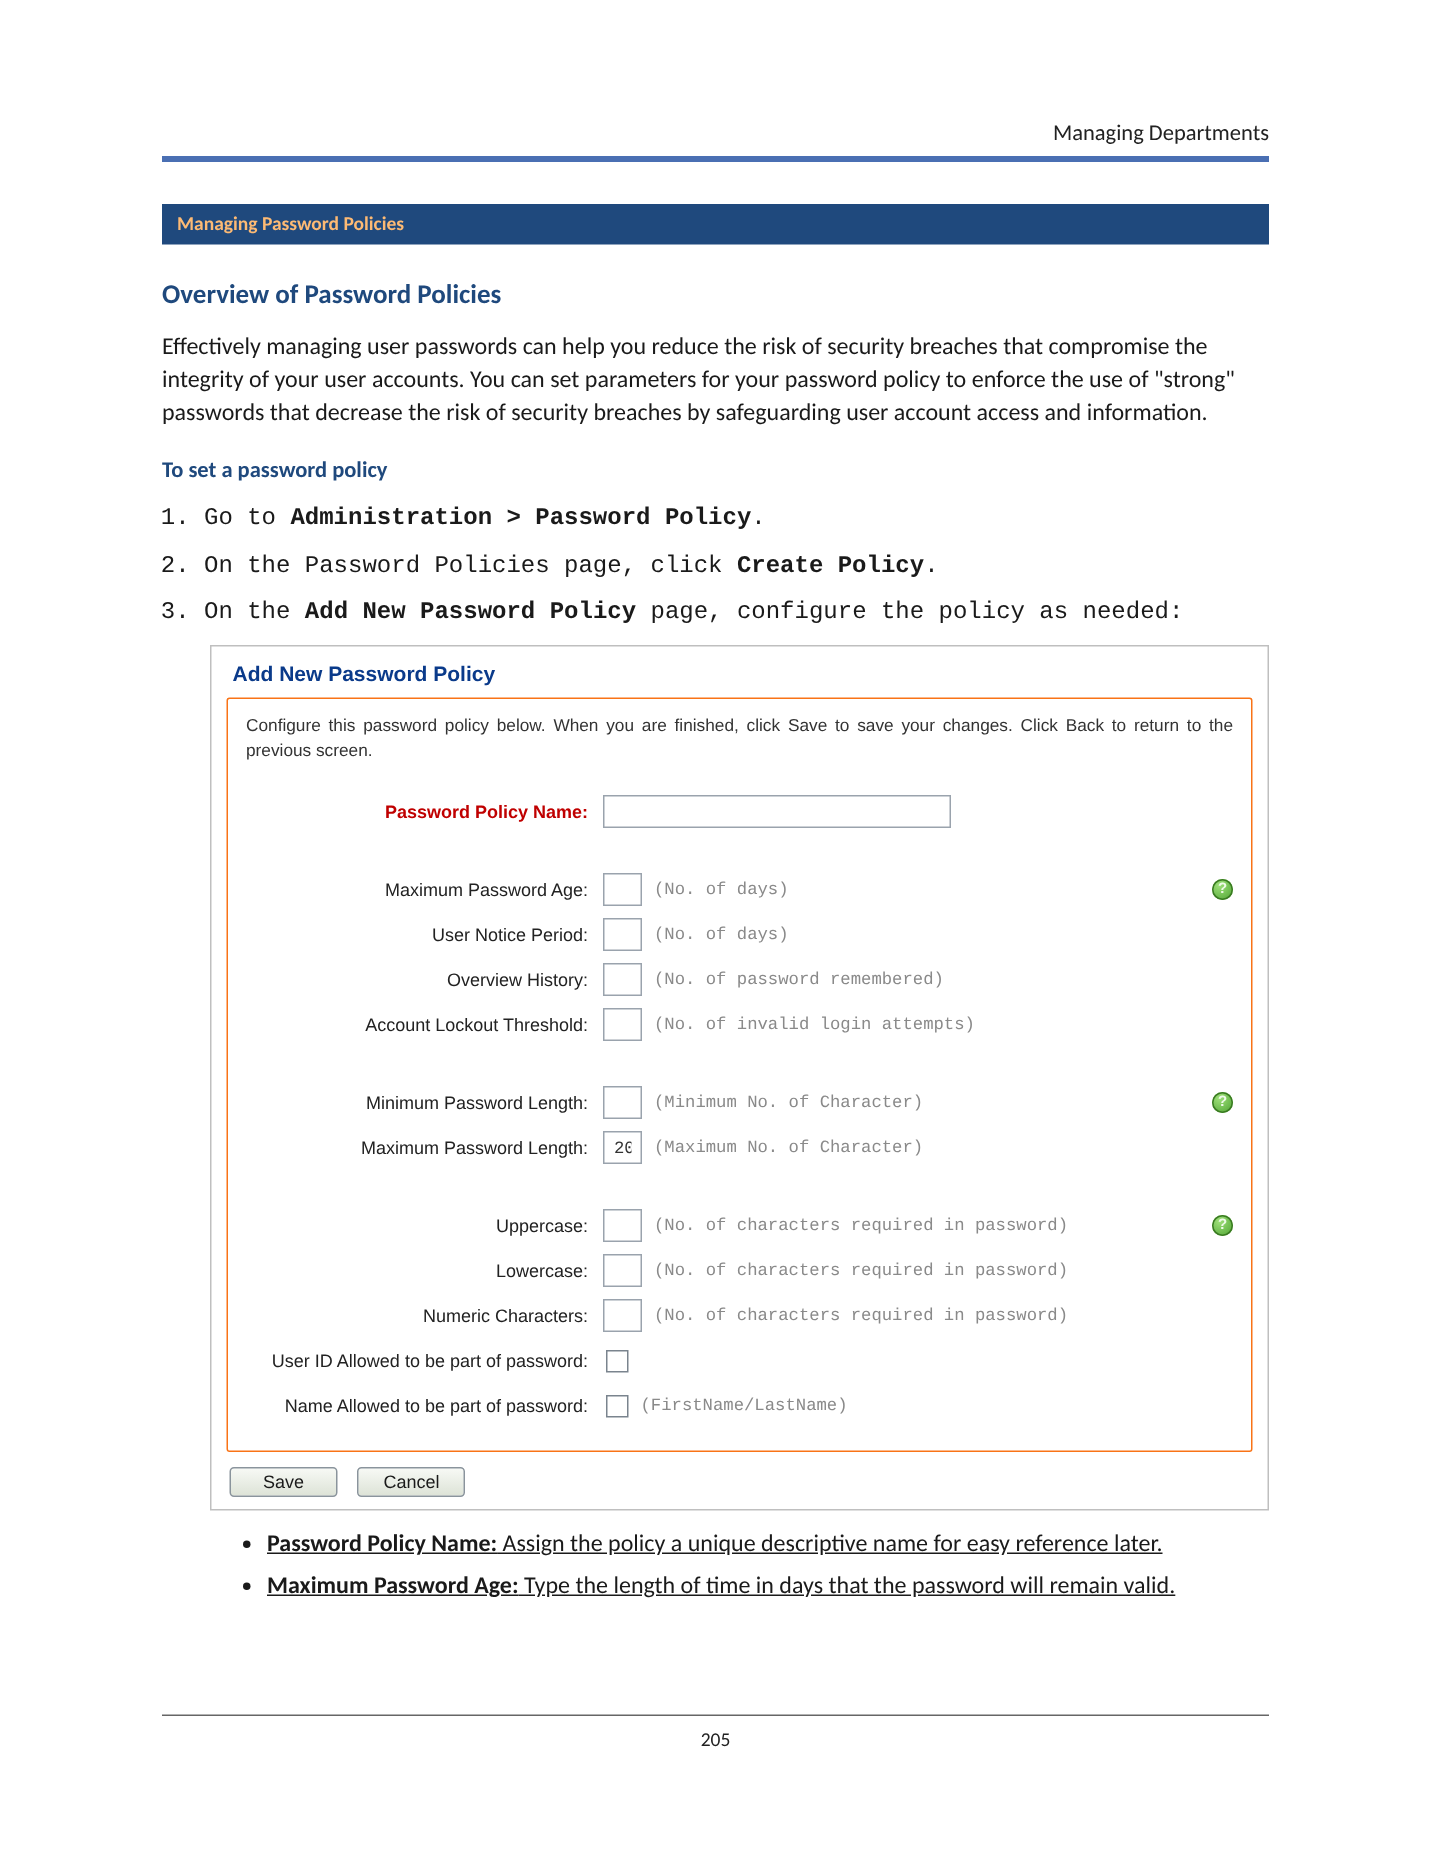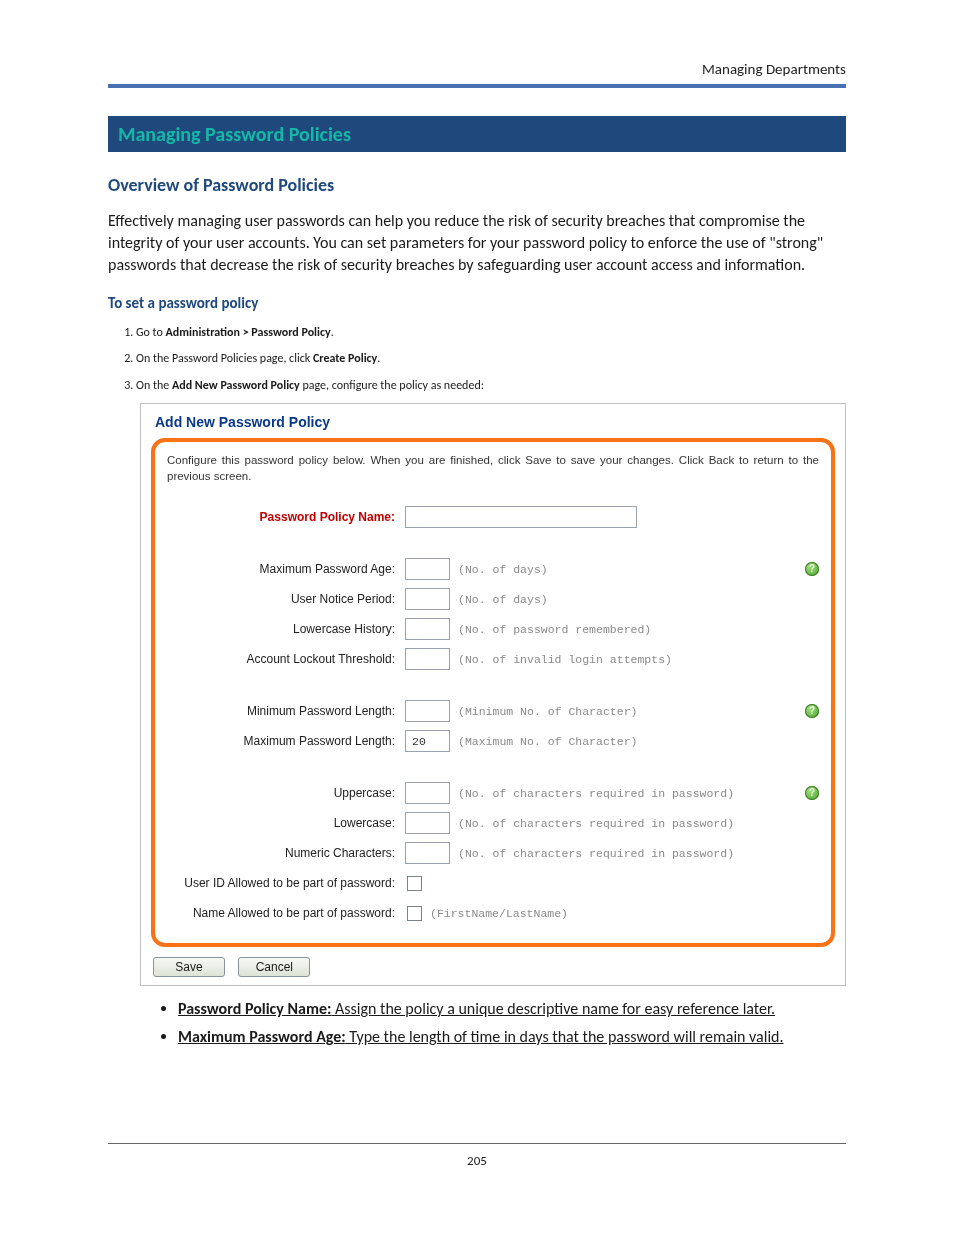--- a/index.html
+++ b/index.html
@@ -6,33 +6,33 @@
   html, body { margin: 0; padding: 0; }
   body {
     font-family: Calibri, "Segoe UI", Arial, sans-serif;
     color: #1a1a1a;
     background: #fff;
     width: 954px;
     min-height: 1235px;
     position: relative;
   }
   .page {
-    padding: 60px 108px 50px 108px;
+    padding: 80px 108px 50px 108px;
   }
   .running-head {
     text-align: right;
     font-size: 15px;
     color: #222;
     margin-bottom: 6px;
   }
   .blue-rule { height: 4px; background: #4a6fb3; margin-bottom: 28px; }
   .section-title {
     background: #1f497d;
-    color: #14b8a6;
-    font-size: 20px;
+    color: #fdba74;
+    font-size: 13px;
     font-weight: bold;
     padding: 6px 10px;
     margin-bottom: 22px;
   }
   .sub-title {
     color: #1f497d;
     font-size: 18px;
     font-weight: bold;
     margin: 11px 0 14px 0;
   }
@@ -40,21 +40,21 @@
     font-size: 16px;
     line-height: 1.38;
     margin: 0 0 18px 0;
   }
   .task {
     color: #1f497d;
     font-weight: bold;
     font-size: 15px;
     margin: 0 0 12px 0;
   }
-  ol.steps { margin: 0 0 10px 0; padding-left: 28px; font-size: 12px; }
+  ol.steps { margin: 0 0 10px 0; padding-left: 28px; font-size: 16px; font-family: Liberation Mono, monospace; }
   ol.steps li { margin-bottom: 10px; line-height: 1.35; }
   .strong { font-weight: bold; }
 
   
   .form-shot {
     border: 1px solid #bfbfbf;
     margin: 4px 0 12px 32px;
     background: #fff;
     font-family: Verdana, Tahoma, Arial, sans-serif;
     font-size: 12px;
@@ -62,22 +62,22 @@
     position: relative;
   }
   .panel-title {
     color: #0a3a8a;
     font-weight: bold;
     font-size: 14px;
     padding: 10px 14px 4px 14px;
   }
   .panel-inner {
     margin: 4px 10px 10px 10px;
-    border: 4px solid #f97316;
-    border-radius: 14px;
+    border: 1px solid #f97316;
+    border-radius: 2px;
     padding: 10px 12px 12px 12px;
     text-align: justify;
   }
   .panel-desc {
     font-size: 11.5px;
     color: #333;
     line-height: 1.45;
     margin-bottom: 20px;
   }
   .frow {
@@ -99,21 +99,21 @@
   .finput {
     border: 1px solid #9aa3ad;
     height: 22px;
     padding: 0 6px;
     font-family: "Courier New", monospace;
     font-size: 11.5px;
     color: #333;
     background: #fff;
   }
   .finput::placeholder { color: #8a8a8a; }
-  .small { width: 45px; text-align: left; }
+  .small { width: 26px; text-align: left; }
   .fchk {
     width: 15px; height: 15px; border: 1px solid #7a848e; background: #fff;
     margin-left: 2px;
   }
   .hint {
     font-family: "Courier New", monospace;
     font-size: 11.5px;
     color: #8a8a8a;
     margin-left: 8px;
   }
@@ -209,21 +209,21 @@
         <input class="finput small" style="">
         <span class="hint">(No. of days)</span>
         <span class="help-icon">?</span>
       </div>
       <div class="frow">
         <div class="flabel">User Notice Period:</div>
         <input class="finput small" style="">
         <span class="hint">(No. of days)</span>
       </div>
       <div class="frow">
-        <div class="flabel">Lowercase History:</div>
+        <div class="flabel">Overview History:</div>
         <input class="finput small" style="">
         <span class="hint">(No. of password remembered)</span>
       </div>
       <div class="frow">
         <div class="flabel">Account Lockout Threshold:</div>
         <input class="finput small" style="">
         <span class="hint">(No. of invalid login attempts)</span>
       </div>
 
       <div class="gap"></div>

